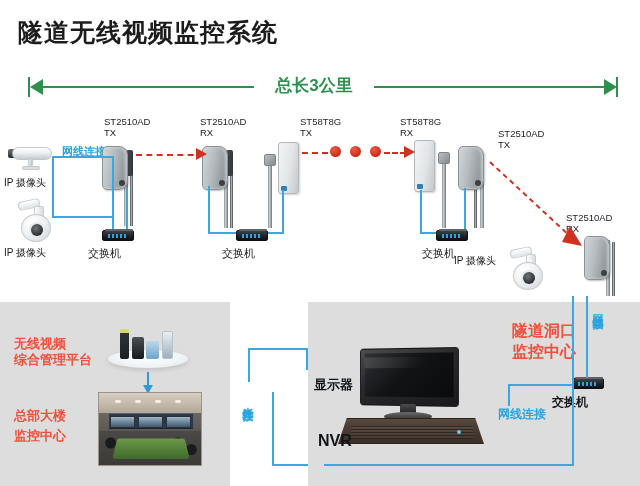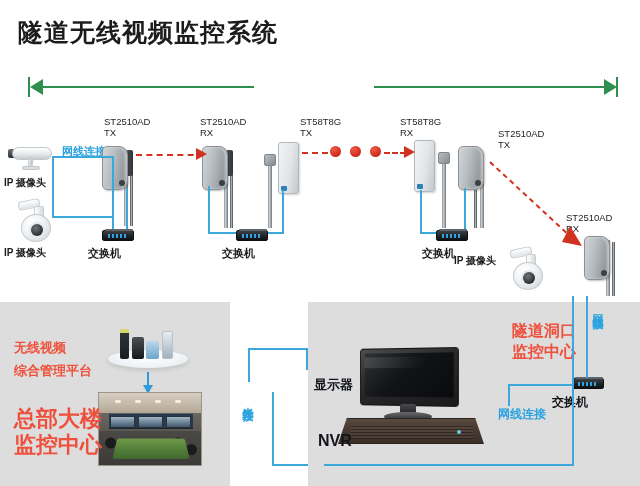--- a/index.html
+++ b/index.html
@@ -53,21 +53,21 @@
 
   .devlabel {
     position: absolute; font-size: 9.5px; color: #23262b; line-height: 11px;
     white-space: pre-line; font-weight: 400;
   }
   .cnlabel-blue {
     position: absolute; font-size: 11px; color: #2aa3e0; font-weight: 700;
     white-space: nowrap;
   }
   .cnlabel-dark {
-    position: absolute; font-size: 11px; color: #1c1c1c; font-weight: 700;
+    position: absolute; font-size: 11px; color: #1c1c1c; font-weight: 400;
     white-space: nowrap;
   }
 
   
   .pole {
     position: absolute; width: 4px; background:
       linear-gradient(90deg,#8e9296 0%, #c9ced2 40%, #6f7478 100%);
   }
   .pole2 {
     position: absolute; width: 3px; background:
@@ -187,21 +187,21 @@
   #rf-diag { position:absolute; left:0; top:0; width:640px; height:192px; pointer-events:none; }
 
   
   .gpanel {
     position: absolute; background: #dddddd;
   }
   #panel-left  { left: 0px;   top: 302px; width: 230px; height: 184px; }
   #panel-right { left: 308px; top: 302px; width: 332px; height: 184px; }
 
   .redtext {
-    position: absolute; color: #ef503c; font-weight: 700; line-height: 23px;
+    position: absolute; color: #ef503c; font-weight: 700; line-height: 16px;
     white-space: pre-line;
   }
   .blacktext {
     position: absolute; color: #111418; font-weight: 700; white-space: nowrap;
   }
 
   
   #platform { position:absolute; left:108px; top:322px; width:80px; height:46px; }
   #platform .disc {
     position:absolute; left:0; bottom:0; width:80px; height:18px; border-radius:50%;
@@ -329,20 +329,21 @@
 <body>
 
 <div id="stage">
 
   <div id="title">隧道无线视频监控系统</div>
 
   <div id="dim-wrap">
     <div class="dim-cap l"></div>
     <div class="dim-head l"></div>
     <div class="dim-line left"></div>
+    <div id="dim-label">总长3公里</div>
     <div class="dim-line right"></div>
     <div class="dim-head r"></div>
     <div class="dim-cap r"></div>
   </div>
 
   <div id="top-area">
 
     <div class="devlabel" style="left:104px; top:12px;">ST2510AD
 TX</div>
 
@@ -479,21 +480,21 @@
     </div>
     <div class="screens">
       <div class="s" style="left:1px;"></div>
       <div class="s" style="left:29px;"></div>
       <div class="s" style="left:57px;"></div>
     </div>
     <div class="chairs"></div>
     <div class="table"></div>
   </div>
 
-  <div class="redtext" style="left:14px; top:406px; font-size:22px; line-height:26px;">总部大楼
+  <div class="redtext" style="left:14px; top:406px; font-size:13px; line-height:20px;">总部大楼
 监控中心</div>
 
   <div class="wire h" style="left:248px; top:348px; width:60px;"></div>
   <div class="wire v" style="left:248px; top:348px; height:34px;"></div>
   <div class="wire v" style="left:306px; top:348px; height:22px;"></div>
 
 
   <div class="wire v" style="left:272px; top:392px; height:74px;"></div>
   <div class="wire h" style="left:272px; top:464px; width:52px;"></div>
   <div class="vtext" style="left:242px; top:398px;">光纤连接</div>

